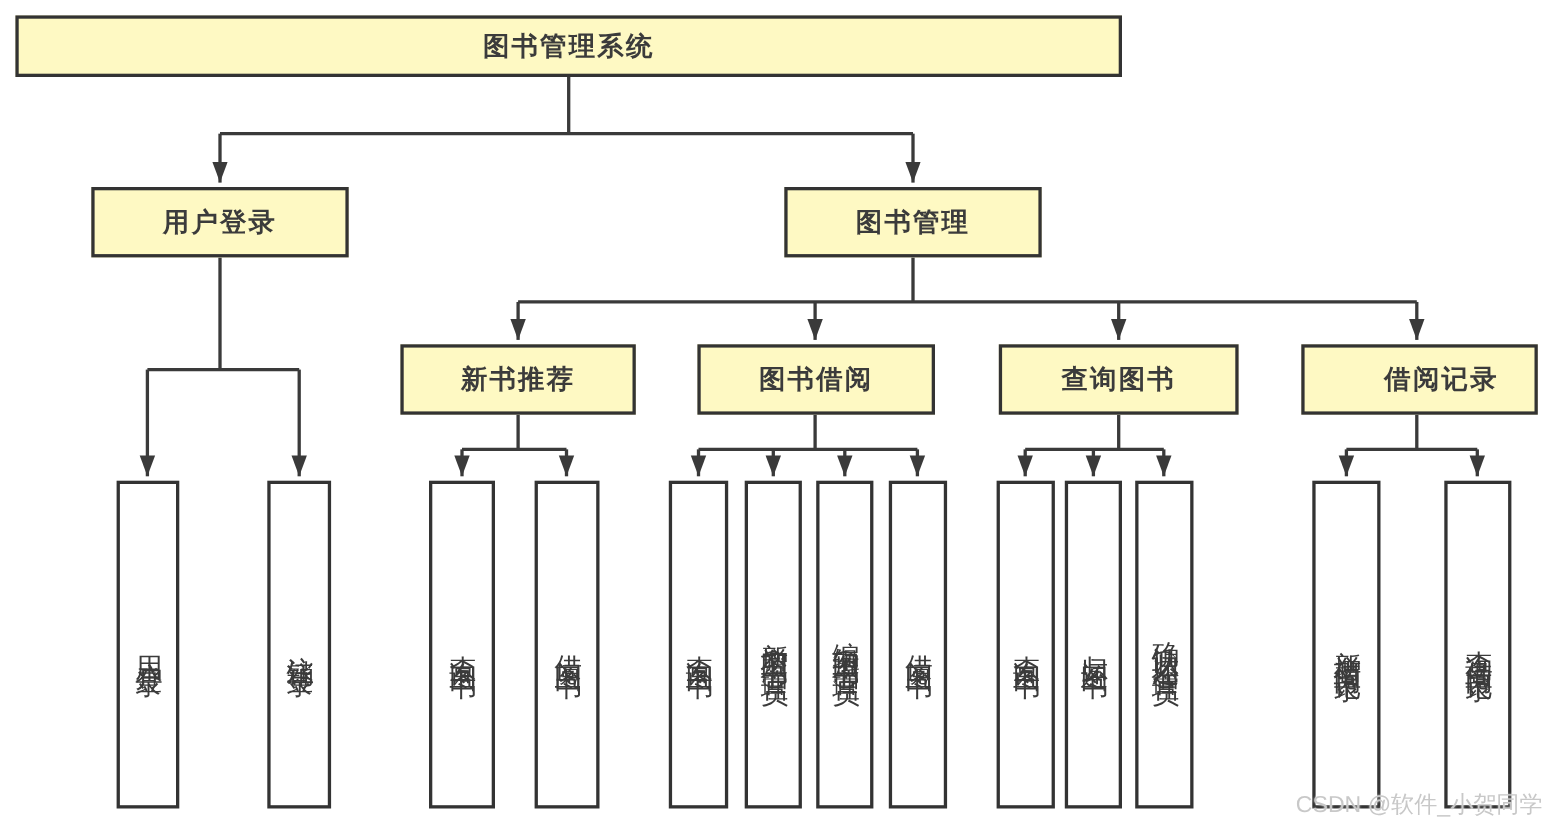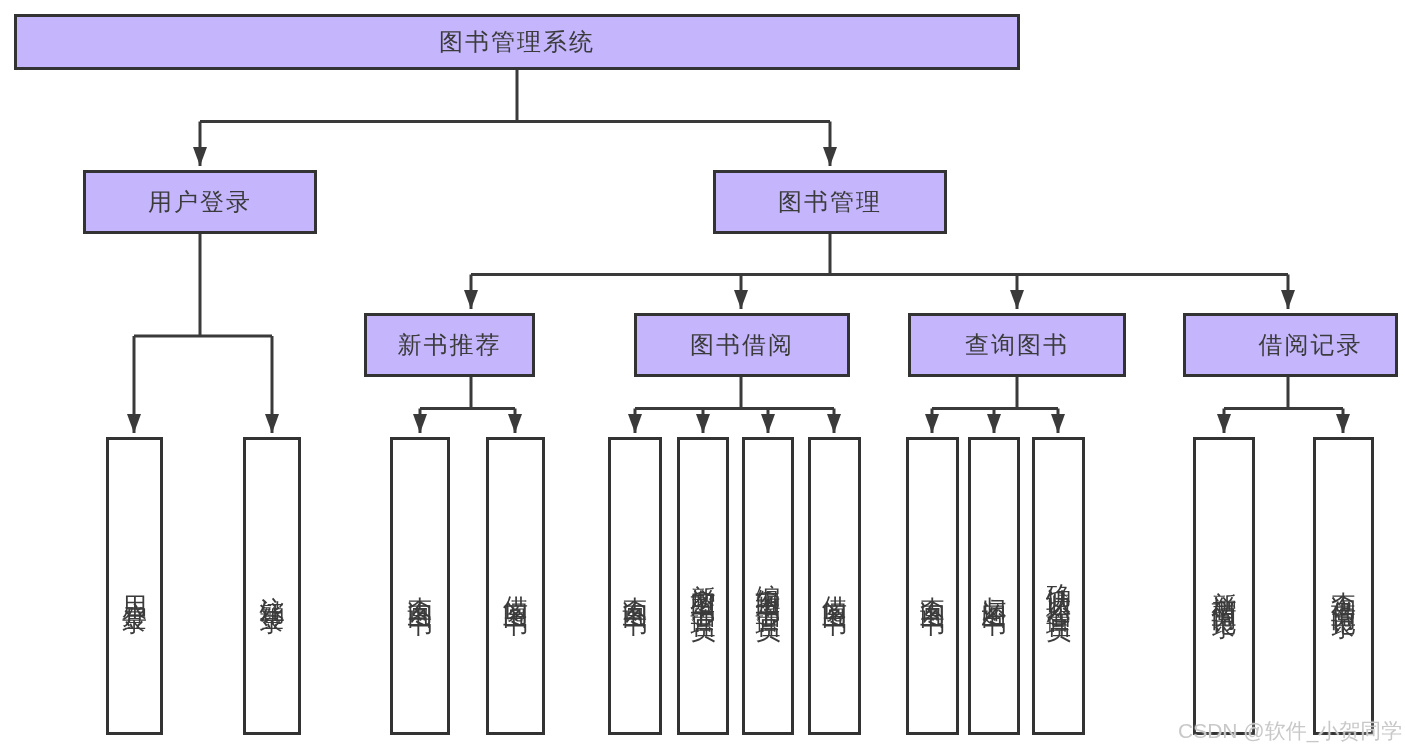--- a/index.html
+++ b/index.html
@@ -35,25 +35,26 @@
     fill: none;
   }
   .arrowfill {
     fill: var(--line);
     stroke: none;
   }
   .hbox {
     position: absolute;
     box-sizing: border-box;
     border: 3px solid var(--box-border);
-    background: #c4b5fd;
+    background: #fef9c3;
     display: flex;
     align-items: center;
     justify-content: center;
     z-index: 2;
+    font-weight: bold;
   }
   .hlabel {
     font-size: 24px;
     letter-spacing: 2px;
     color: var(--text);
     white-space: nowrap;
   }
   .leaf {
     position: absolute;
     top: 437px;
@@ -135,21 +136,21 @@
     <span class="hlabel">图书管理系统</span>
   </div>
 
   <div class="hbox" style="left:83px; top:170px; width:234px; height:64px;">
     <span class="hlabel">用户登录</span>
   </div>
   <div class="hbox" style="left:713px; top:170px; width:234px; height:64px;">
     <span class="hlabel">图书管理</span>
   </div>
 
-  <div class="hbox" style="left:364px; top:313px; width:171px; height:64px;text-align:right;">
+  <div class="hbox" style="left:364px; top:313px; width:214px; height:64px;text-align:right;">
     <span class="hlabel">新书推荐</span>
   </div>
   <div class="hbox" style="left:634px; top:313px; width:216px; height:64px;">
     <span class="hlabel">图书借阅</span>
   </div>
   <div class="hbox" style="left:908px; top:313px; width:218px; height:64px;">
     <span class="hlabel">查询图书</span>
   </div>
   <div class="hbox" style="left:1183px; top:313px; width:215px; height:64px;padding-left:40px;">
     <span class="hlabel">借阅记录</span>

